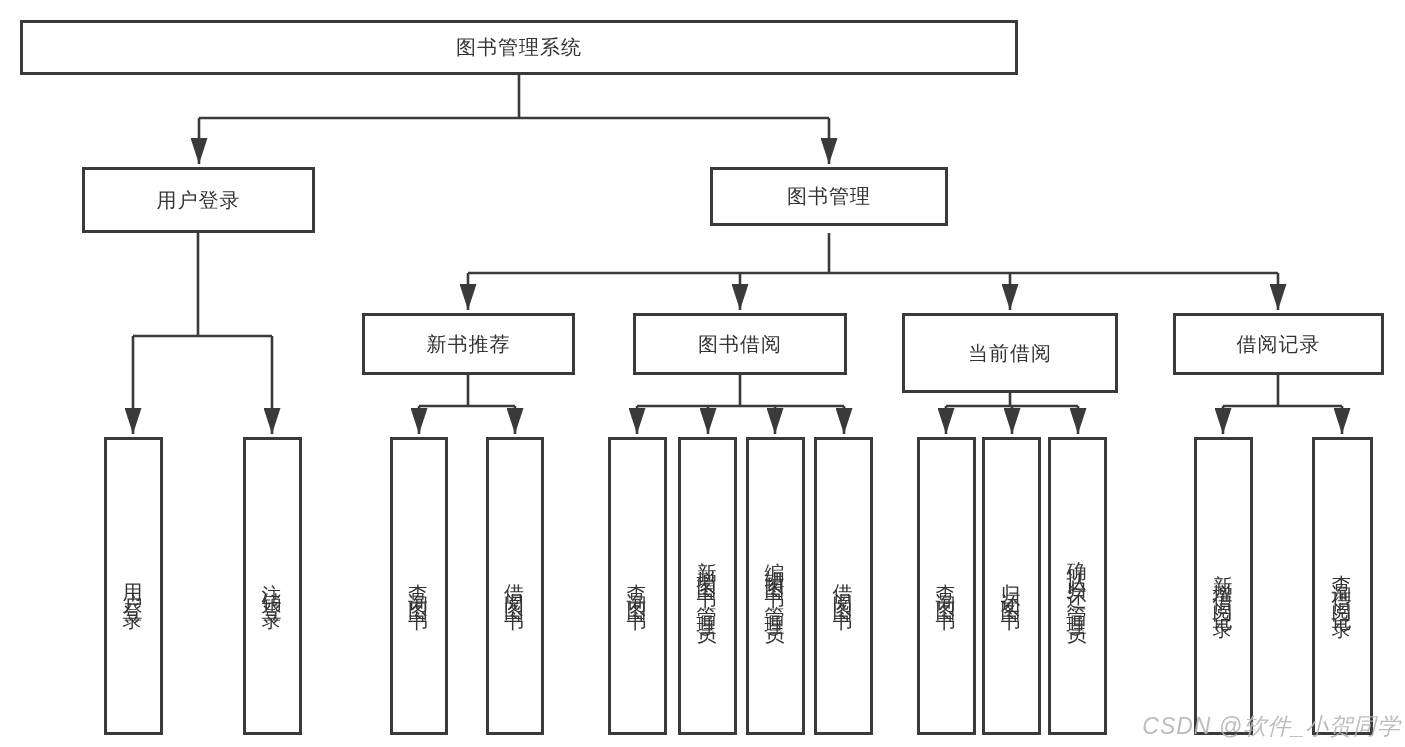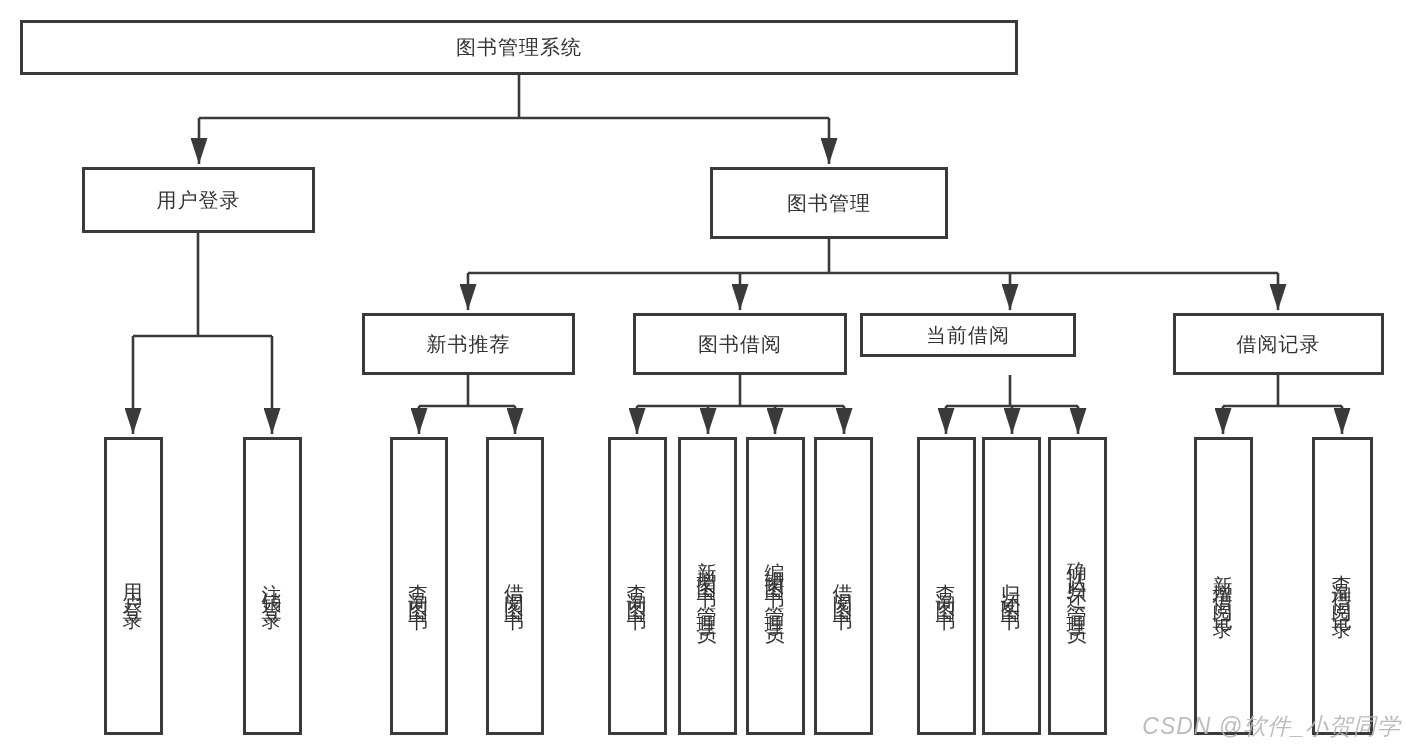--- a/index.html
+++ b/index.html
@@ -97,25 +97,25 @@
     <line class="arrow" x1="1078" y1="406" x2="1078" y2="434" marker-end="url(#arrowhead)"></line>
 
     <path class="rail" d="M1278,375 V406 M1223,406 H1342"></path>
     <line class="arrow" x1="1223" y1="406" x2="1223" y2="434" marker-end="url(#arrowhead)"></line>
     <line class="arrow" x1="1342" y1="406" x2="1342" y2="434" marker-end="url(#arrowhead)"></line>
   </svg>
 
   <div class="box" style="left:20px; top:20px; width:998px; height:55px;">图书管理系统</div>
 
   <div class="box" style="left:82px; top:167px; width:233px; height:66px;">用户登录</div>
-  <div class="box" style="left:710px; top:167px; width:238px; height:72px;font-family:Liberation Serif, serif;">图书管理</div>
+  <div class="box" style="left:710px; top:167px; width:238px; height:59px;font-family:Liberation Serif, serif;">图书管理</div>
 
   <div class="box" style="left:362px; top:313px; width:213px; height:62px;">新书推荐</div>
   <div class="box" style="left:633px; top:313px; width:214px; height:62px;">图书借阅</div>
-  <div class="box" style="left:860px; top:313px; width:216px; height:44px;text-align:center;">当前借阅</div>
+  <div class="box" style="left:902px; top:313px; width:216px; height:80px;text-align:center;">当前借阅</div>
   <div class="box" style="left:1173px; top:313px; width:211px; height:62px;">借阅记录</div>
 
   <div class="box vbox" style="left:104px; top:437px; width:59px; height:298px;">
     <span>用户登录</span>
     </div>
   <div class="box vbox" style="left:243px; top:437px; width:59px; height:298px;">
     <span>注销登录</span>
     </div>
 
   <div class="box vbox" style="left:390px; top:437px; width:58px; height:298px;">

